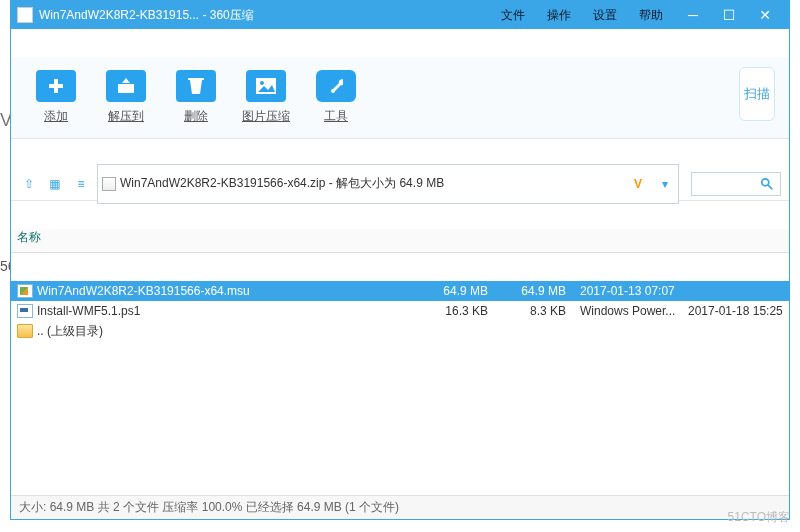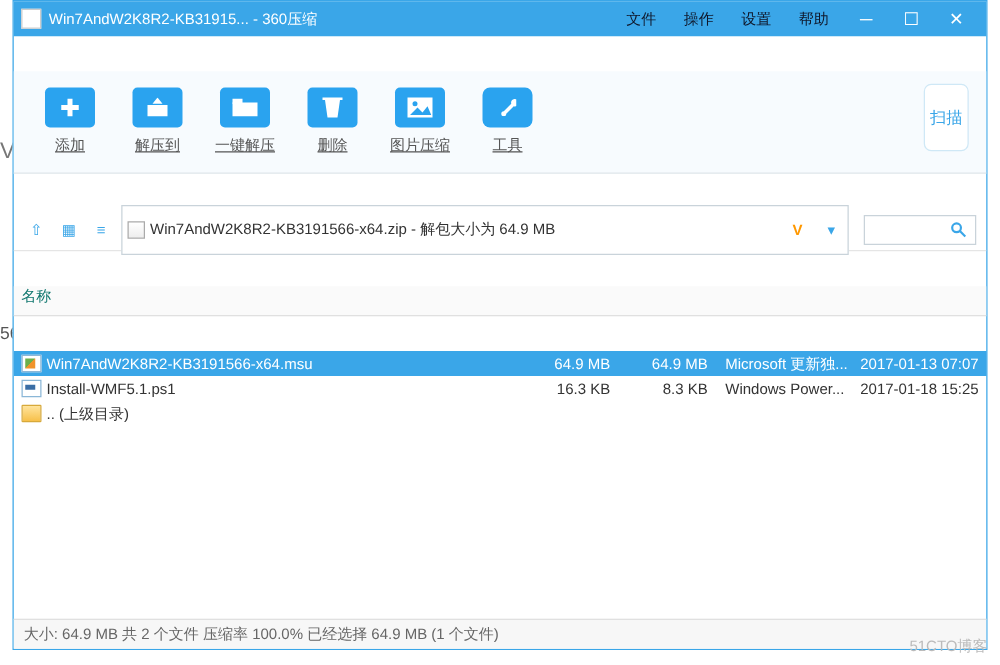--- a/index.html
+++ b/index.html
@@ -89,29 +89,20 @@
       <div class="ib" style="background:#2aa3ef">
           <svg width="20" height="16">
             <rect x="2" y="6" width="16" height="9" fill="#fff"></rect>
             <path d="M10 0 L14 5 H6 Z" fill="#fff"></path>
           </svg>
         </div>
       <div class="lbl">解压到</div>
     </div>
     <div class="tool">
       <div class="ib" style="background:#2aa3ef">
-          <svg width="24" height="16">
-            <rect x="2" y="4" width="20" height="11" fill="#fff"></rect>
-            <rect x="2" y="1" width="8" height="4" fill="#fff"></rect>
-          </svg>
-        </div>
-      <div class="lbl">一键解压</div>
-    </div>
-    <div class="tool">
-      <div class="ib" style="background:#2aa3ef">
           <svg width="18" height="20">
             <path d="M3 4 H15 L13 18 H5 Z M1 2 H17 V4 H1 Z" fill="#fff"></path>
           </svg>
         </div>
       <div class="lbl">删除</div>
     </div>
     <div class="tool">
       <div class="ib" style="background:#2aa3ef">
           <svg width="22" height="18">
             <rect x="1" y="1" width="20" height="16" fill="#fff"></rect>
@@ -159,21 +150,20 @@
     <div class="col-type">类型</div>
     <div class="col-date">修改日期</div>
   </div>
 
   <div class="listbody" id="listbody">
     <div class="row sel">
         <div class="ic msu-ic"></div>
         <div class="fname">Win7AndW2K8R2-KB3191566-x64.msu</div>
         <div class="pre">64.9 MB</div>
         <div class="post">64.9 MB</div>
-        <div class="type">Microsoft 更新独...</div>
         <div class="date">2017-01-13 07:07</div>
       </div>
       <div class="row">
         <div class="ic ps1-ic"></div>
         <div class="fname">Install-WMF5.1.ps1</div>
         <div class="pre">16.3 KB</div>
         <div class="post">8.3 KB</div>
         <div class="type">Windows Power...</div>
         <div class="date">2017-01-18 15:25</div>
       </div>

